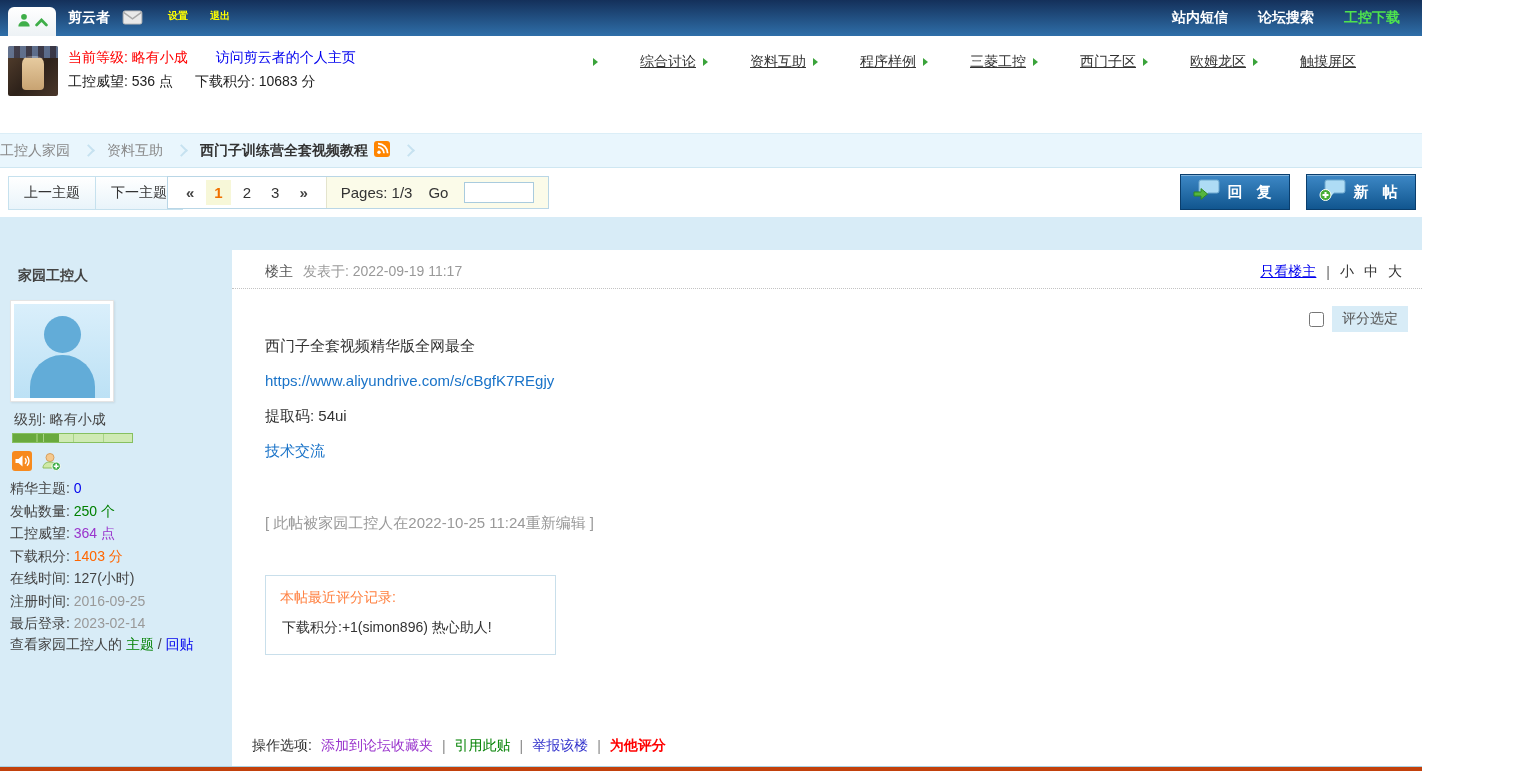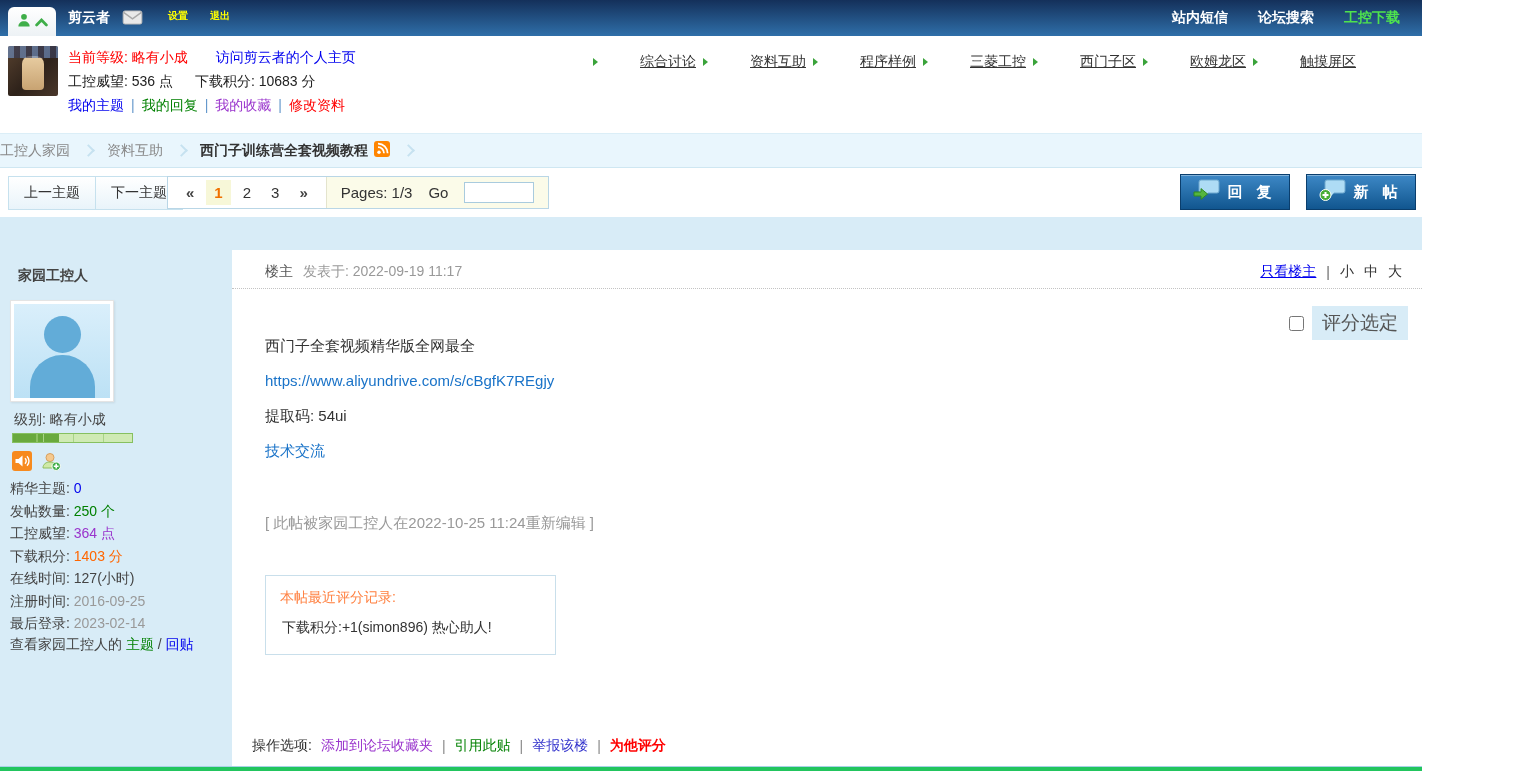--- a/index.html
+++ b/index.html
@@ -1,17 +1,17 @@
 <!DOCTYPE html>
 <html><head>
 <meta charset="utf-8">
 <style>
   * { margin:0; padding:0; box-sizing:border-box; }
   body { font-family:"Liberation Sans","DejaVu Sans",sans-serif; background:#fff; }
-  #page { position:relative; width:1422px; height:771px; background:#22c55e; overflow:hidden; }
+  #page { position:relative; width:1422px; height:771px; background:#c2410c; overflow:hidden; }
   a { text-decoration:none; cursor:pointer; }
 
   
   .topbar { position:absolute; left:0; top:0; width:100%; height:36px;
             background:linear-gradient(#14305a,#2f6fa9); }
   .usertab { position:absolute; left:8px; top:7px; width:48px; height:29px;
              background:linear-gradient(#ffffff,#edf2f5); border-radius:6px 6px 0 0;
              display:flex; align-items:center; justify-content:center; gap:3px; }
   .tb-name { position:absolute; left:68px; top:9px; color:#fff; font-weight:bold; font-size:14px; }
   .tb-mail { position:absolute; left:122px; top:10px; }
@@ -98,21 +98,21 @@
 
   
   .post-header { position:absolute; left:0; top:0; right:0; height:39px;
                  border-bottom:1px dotted #c3c3c3; font-size:14px; }
   .ph-left { position:absolute; left:33px; top:13px; }
   .ph-floor { color:#555; } .ph-time { color:#999; margin-left:6px; }
   .ph-right { position:absolute; right:20px; top:13px; display:flex; align-items:center; gap:10px; }
   .ph-right .szlink { color:#333; }
   .only-author { color:#0000ee; text-decoration:underline; }
   .rate-row { position:absolute; right:14px; top:56px; display:flex; align-items:center; gap:8px; }
-  .rate-label { background:#d8ecf7; color:#555; font-size:19px; padding:4px 10px; }
+  .rate-label { background:#d8ecf7; color:#555; font-size:14px; padding:4px 10px; }
   .rate-check { width:15px; height:15px; }
   .post-body { position:absolute; left:33px; top:87px; font-size:15px; color:#333; }
   .pb-line { position:absolute; white-space:nowrap; }
   .pb-title { top:0; }
   .pb-link  { top:35px; color:#1a73c8; }
   .pb-code  { top:70px; }
   .pb-tag   { top:105px; color:#1a73c8; }
   .pb-edit  { top:177px; color:#999; }
   .rating-box { position:absolute; left:33px; top:325px; width:291px; height:80px;
                 border:1px solid #c9dfeb; background:#fff; }
@@ -161,23 +161,20 @@
   <div class="userbar">
     <div class="avatar-photo"></div>
     <div class="ub-line ub-line1">
       <span class="red">当前等级:</span>
       <span class="red">略有小成</span>
       <a class="blue" style="margin-left:24px;">访问剪云者的个人主页</a>
     </div>
     <div class="ub-line ub-line2">
       <span>工控威望: 536 点</span>
       <span style="margin-left:18px;">下载积分: 10683 分</span>
-    </div>
-    <div class="ub-line ub-line3">
-      <a class="blue">我的主题</a><span class="sep">|</span><a class="green">我的回复</a><span class="sep">|</span><a class="purple">我的收藏</a><span class="sep">|</span><a class="red">修改资料</a>
     </div>
     <div class="ub-nav">
       <span class="nav-arrow"></span>
       <a>综合讨论</a>
       <span class="nav-arrow"></span>
       <a>资料互助</a>
       <span class="nav-arrow"></span>
       <a>程序样例</a>
       <span class="nav-arrow"></span>
       <a>三菱工控</a>

